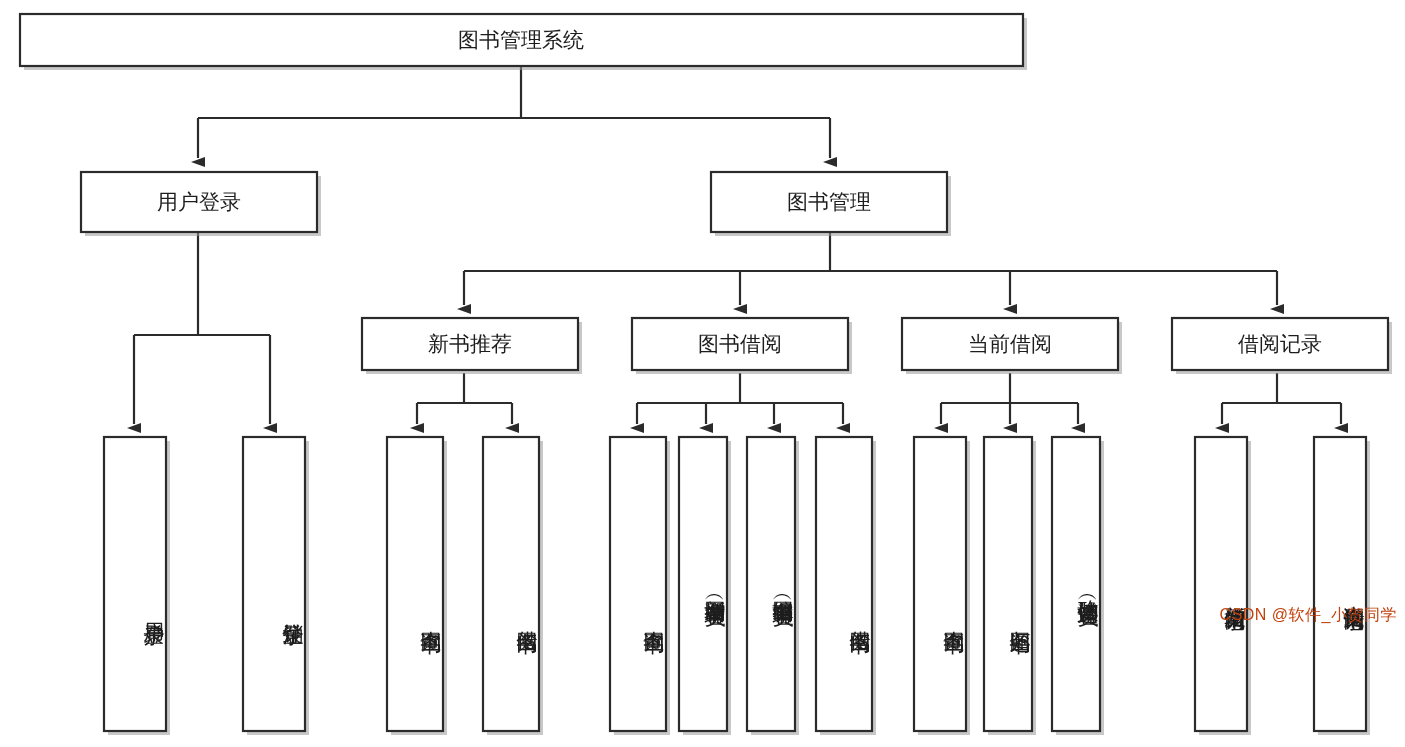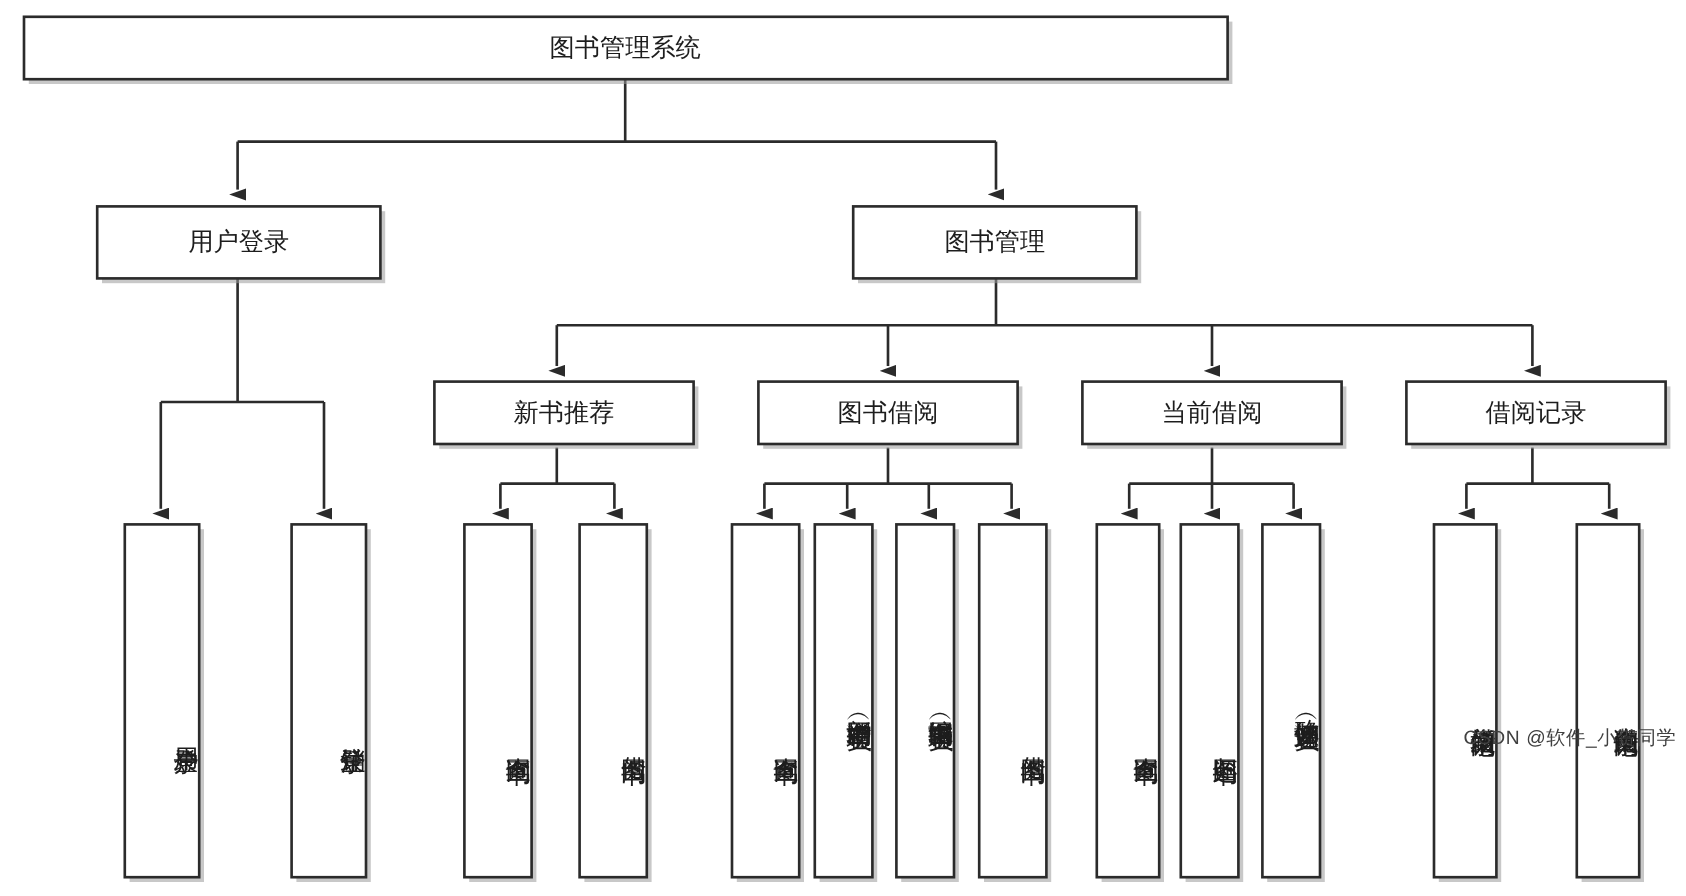--- a/index.html
+++ b/index.html
@@ -66,21 +66,21 @@
     justify-content: center;
     white-space: pre-wrap;
     pointer-events: none;
   }
   .watermark {
     position: absolute;
     right: 8px;
     bottom: 6px;
     font-family: "Liberation Sans", "DejaVu Sans", sans-serif;
     font-size: 16px;
-    color: #404040;
+    color: #c2410c;
     letter-spacing: 0.5px;
     white-space: nowrap;
   }
 </style>
 </head>
 <body>
 
 <div id="diagram-root">
 
   <svg id="tree-svg" viewBox="0 0 1405 747">

